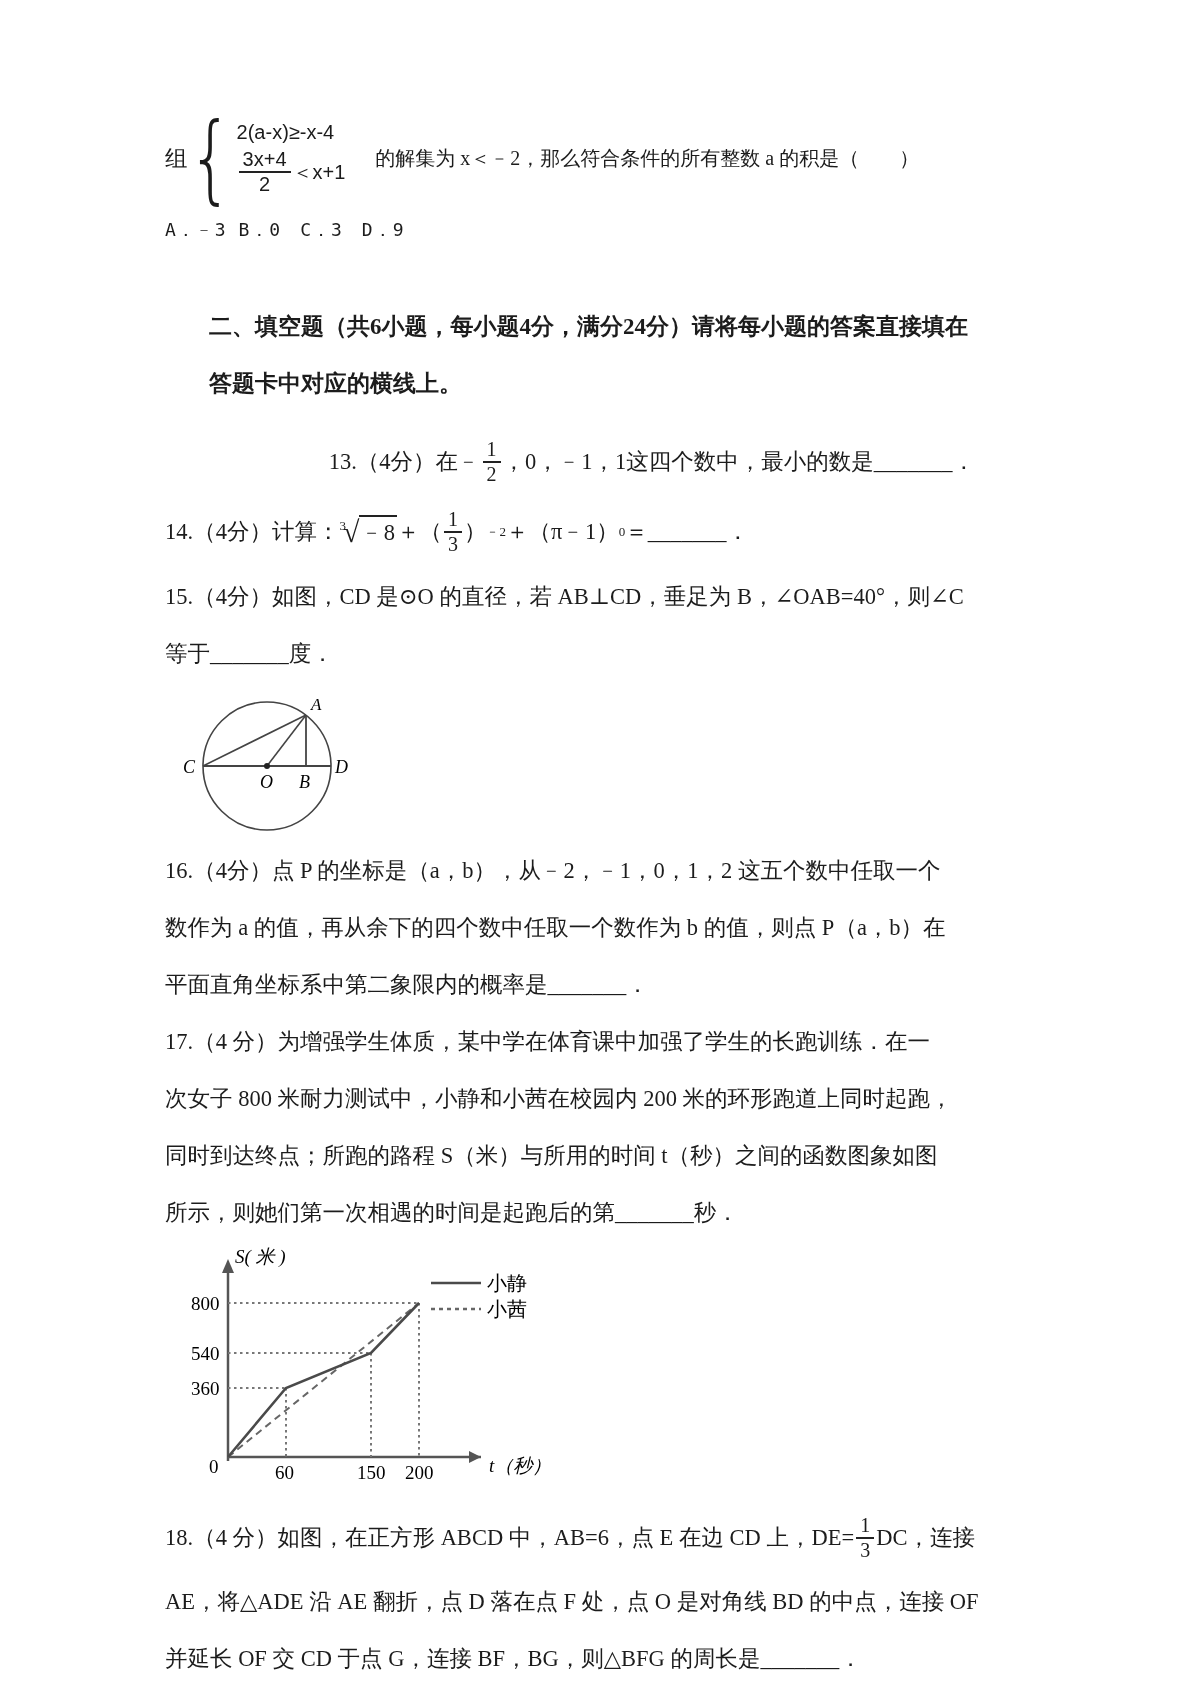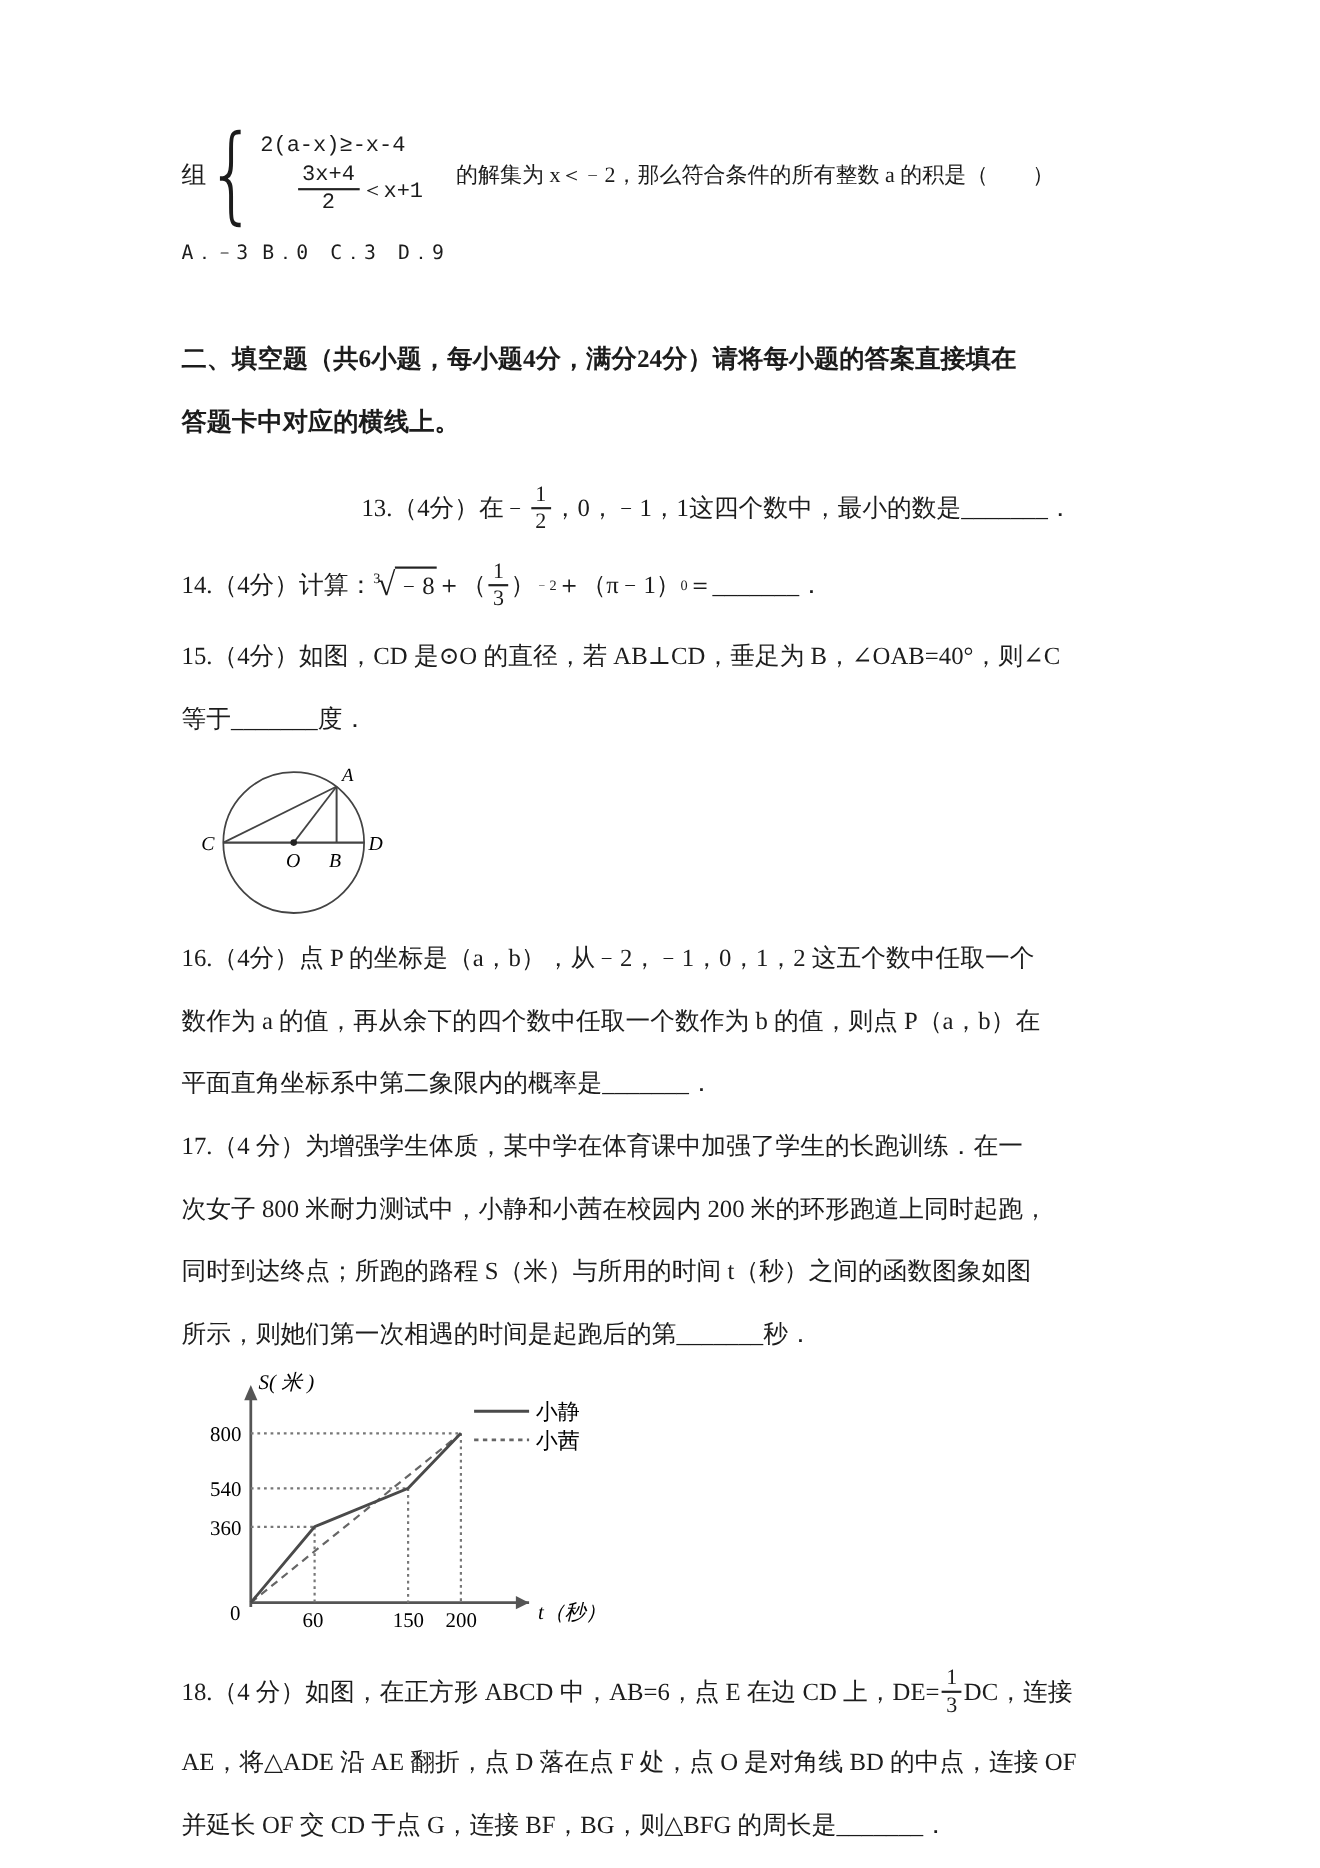--- a/index.html
+++ b/index.html
@@ -13,33 +13,33 @@
   .page { padding:118px 225px 0 165px; }
 
   .textline { font-size:22.5px; line-height:57px; margin:0; white-space:nowrap; }
 
   
   .sys-block { display:flex; align-items:center; margin:0 0 2px 0; }
   .group-label { font-size:22.5px; }
   .brace { font-size:96px; font-weight:100; line-height:0.85;
            font-family:"DejaVu Sans",sans-serif; transform:scaleX(.75); margin:0 -4px 0 -8px; }
   .sys-col { display:flex; flex-direction:column; justify-content:flex-end; gap:4px;
-             font-family:Liberation Mono, monospace; font-size:20px; }
-  .sys-row2 { display:flex; align-items:center;margin-left:32px; }
+             font-family:Liberation Sans, sans-serif; font-size:20px; }
+  .sys-row2 { display:flex; align-items:center; }
   .sys-tail { font-size:20px; margin-left:30px; }
 
   .frac { display:inline-flex; flex-direction:column; text-align:center;
           vertical-align:middle; line-height:1.15; font-size:20px; margin:0 2px; }
   .frac .num { display:block; padding:0 4px; border-bottom:2px solid #222; }
   .frac .den { display:block; }
 
   .choices { font-family:"DejaVu Sans Mono",monospace; font-size:18px;
              line-height:40px; margin:10px 0 0 0; letter-spacing:1px; }
 
-  .section-head { margin-top:48px; }
+  .section-head { margin-top:48px;margin-left:44px; }
   .section-head p { font-size:23px; line-height:57px; margin:0; font-weight:bold; white-space:nowrap; }
 
   .mathline { display:flex; align-items:center; font-size:22.5px; margin:0; white-space:nowrap; }
   .q13 { margin-top:16px; height:68px;justify-content:flex-end; }
   .q14 { height:72px; }
   .root { display:inline-flex; align-items:center; }
   .root sup { font-size:13px; margin-right:-3px; transform:translateY(-6px); }
   .radical { font-size:30px; font-weight:400; }
   .radicand { border-top:2px solid #222; padding:0 2px; }
   sup.small { font-size:13px; vertical-align:super; }

